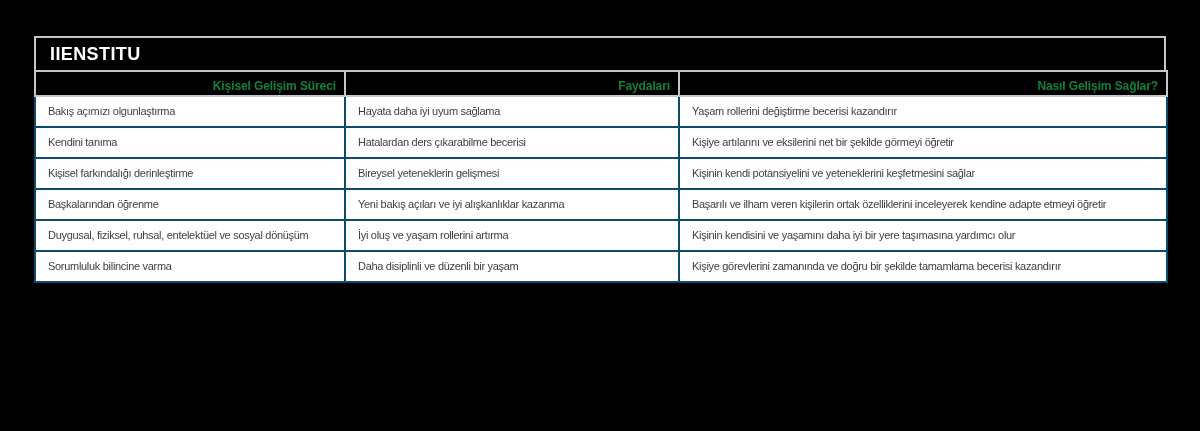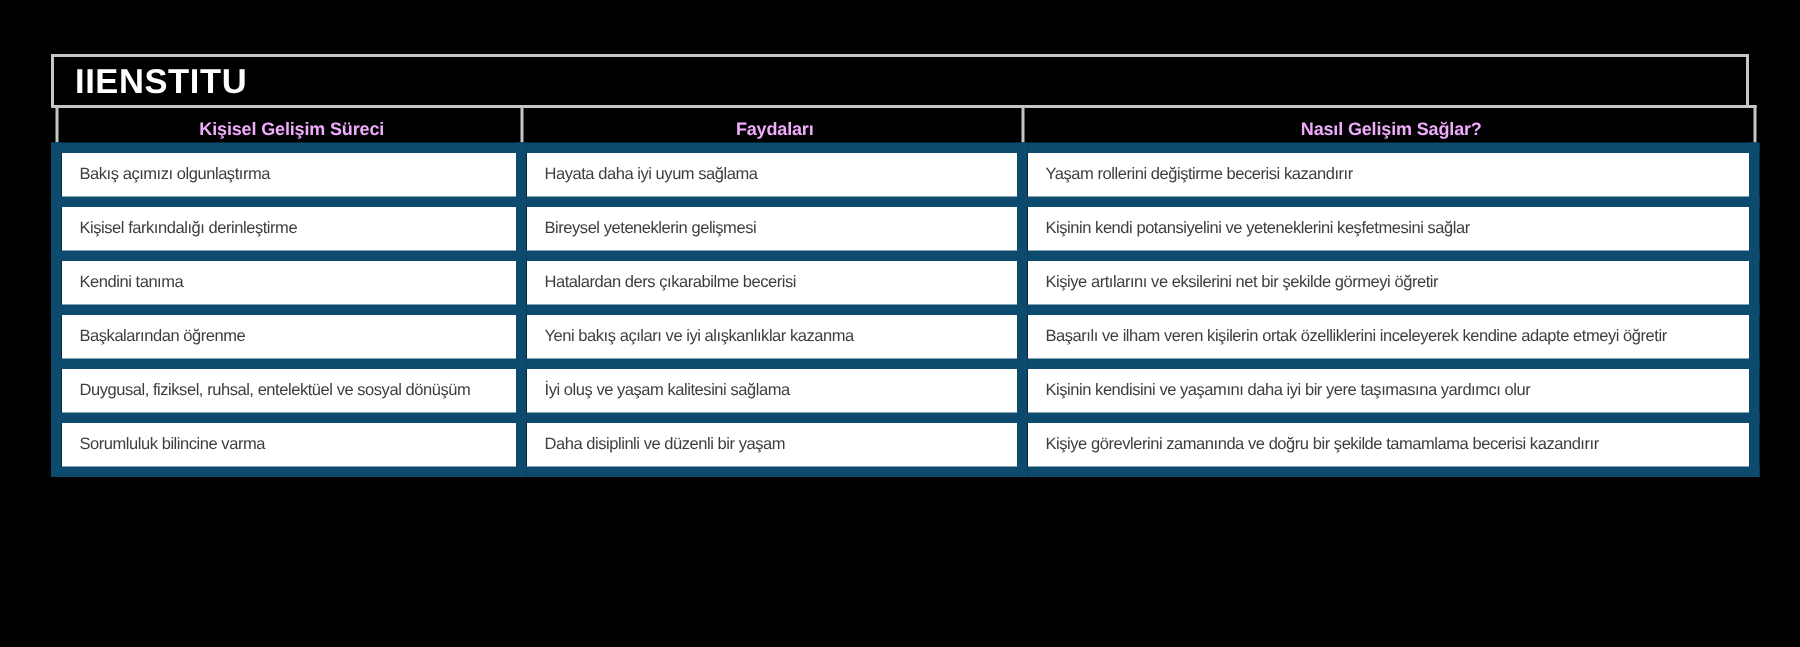--- a/index.html
+++ b/index.html
@@ -24,44 +24,44 @@
     box-sizing: border-box;
     background: #000000;
     border: 2px solid #c6c6c6;
     height: 36px;
     display: flex;
     align-items: center;
     padding-left: 14px;
   }
   .titlebar .brand {
     color: #ffffff;
-    font-size: 23px;
+    font-size: 18px;
     font-weight: bold;
     letter-spacing: 0.4px;
   }
   table.dev-table {
     border-collapse: collapse;
     table-layout: fixed;
     width: 1132px;
     margin-top: -2px;
   }
   table.dev-table th {
     background: #000000;
-    color: #f0abfc;
+    color: #15803d;
     border: 2px solid #c6c6c6;
     font-size: 12px;
     font-weight: bold;
-    text-align: center;
+    text-align: right;
     padding: 7px 8px 2px 12px;
     letter-spacing: -0.1px;
   }
   table.dev-table td {
     background: #ffffff;
     color: #3e3e3e;
-    border: 7px solid #0c4a6e;
+    border: 2px solid #0c4a6e;
     font-size: 11px;
     letter-spacing: -0.3px;
     line-height: 1.15;
     height: 29px;
     padding: 0 8px 0 12px;
     vertical-align: middle;
     overflow: hidden;
   }
   col.c1 { width: 310px; }
   col.c2 { width: 334px; }
@@ -87,37 +87,37 @@
         <th>Nasıl Gelişim Sağlar?</th>
       </tr>
     </thead>
     <tbody>
         <tr>
           <td>Bakış açımızı olgunlaştırma</td>
           <td>Hayata daha iyi uyum sağlama</td>
           <td>Yaşam rollerini değiştirme becerisi kazandırır</td>
         </tr>
         <tr>
+          <td>Kendini tanıma</td>
+          <td>Hatalardan ders çıkarabilme becerisi</td>
+          <td>Kişiye artılarını ve eksilerini net bir şekilde görmeyi öğretir</td>
+        </tr>
+        <tr>
           <td>Kişisel farkındalığı derinleştirme</td>
           <td>Bireysel yeteneklerin gelişmesi</td>
           <td>Kişinin kendi potansiyelini ve yeteneklerini keşfetmesini sağlar</td>
-        </tr>
-        <tr>
-          <td>Kendini tanıma</td>
-          <td>Hatalardan ders çıkarabilme becerisi</td>
-          <td>Kişiye artılarını ve eksilerini net bir şekilde görmeyi öğretir</td>
         </tr>
         <tr>
           <td>Başkalarından öğrenme</td>
           <td>Yeni bakış açıları ve iyi alışkanlıklar kazanma</td>
           <td>Başarılı ve ilham veren kişilerin ortak özelliklerini inceleyerek kendine adapte etmeyi öğretir</td>
         </tr>
         <tr>
           <td>Duygusal, fiziksel, ruhsal, entelektüel ve sosyal dönüşüm</td>
-          <td>İyi oluş ve yaşam kalitesini sağlama</td>
+          <td>İyi oluş ve yaşam rollerini artırma</td>
           <td>Kişinin kendisini ve yaşamını daha iyi bir yere taşımasına yardımcı olur</td>
         </tr>
         <tr>
           <td>Sorumluluk bilincine varma</td>
           <td>Daha disiplinli ve düzenli bir yaşam</td>
           <td>Kişiye görevlerini zamanında ve doğru bir şekilde tamamlama becerisi kazandırır</td>
         </tr>
       </tbody>
   </table>
 </div>

